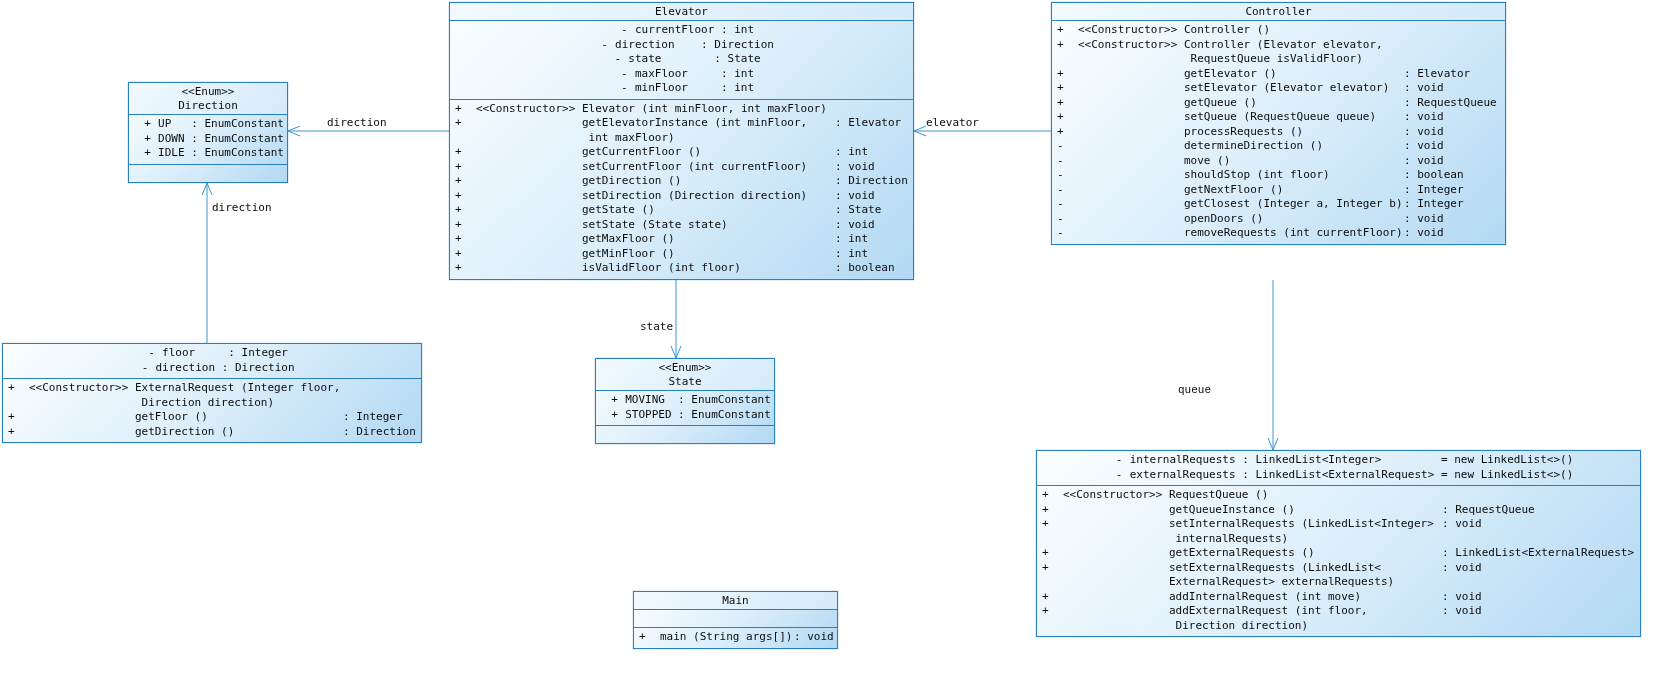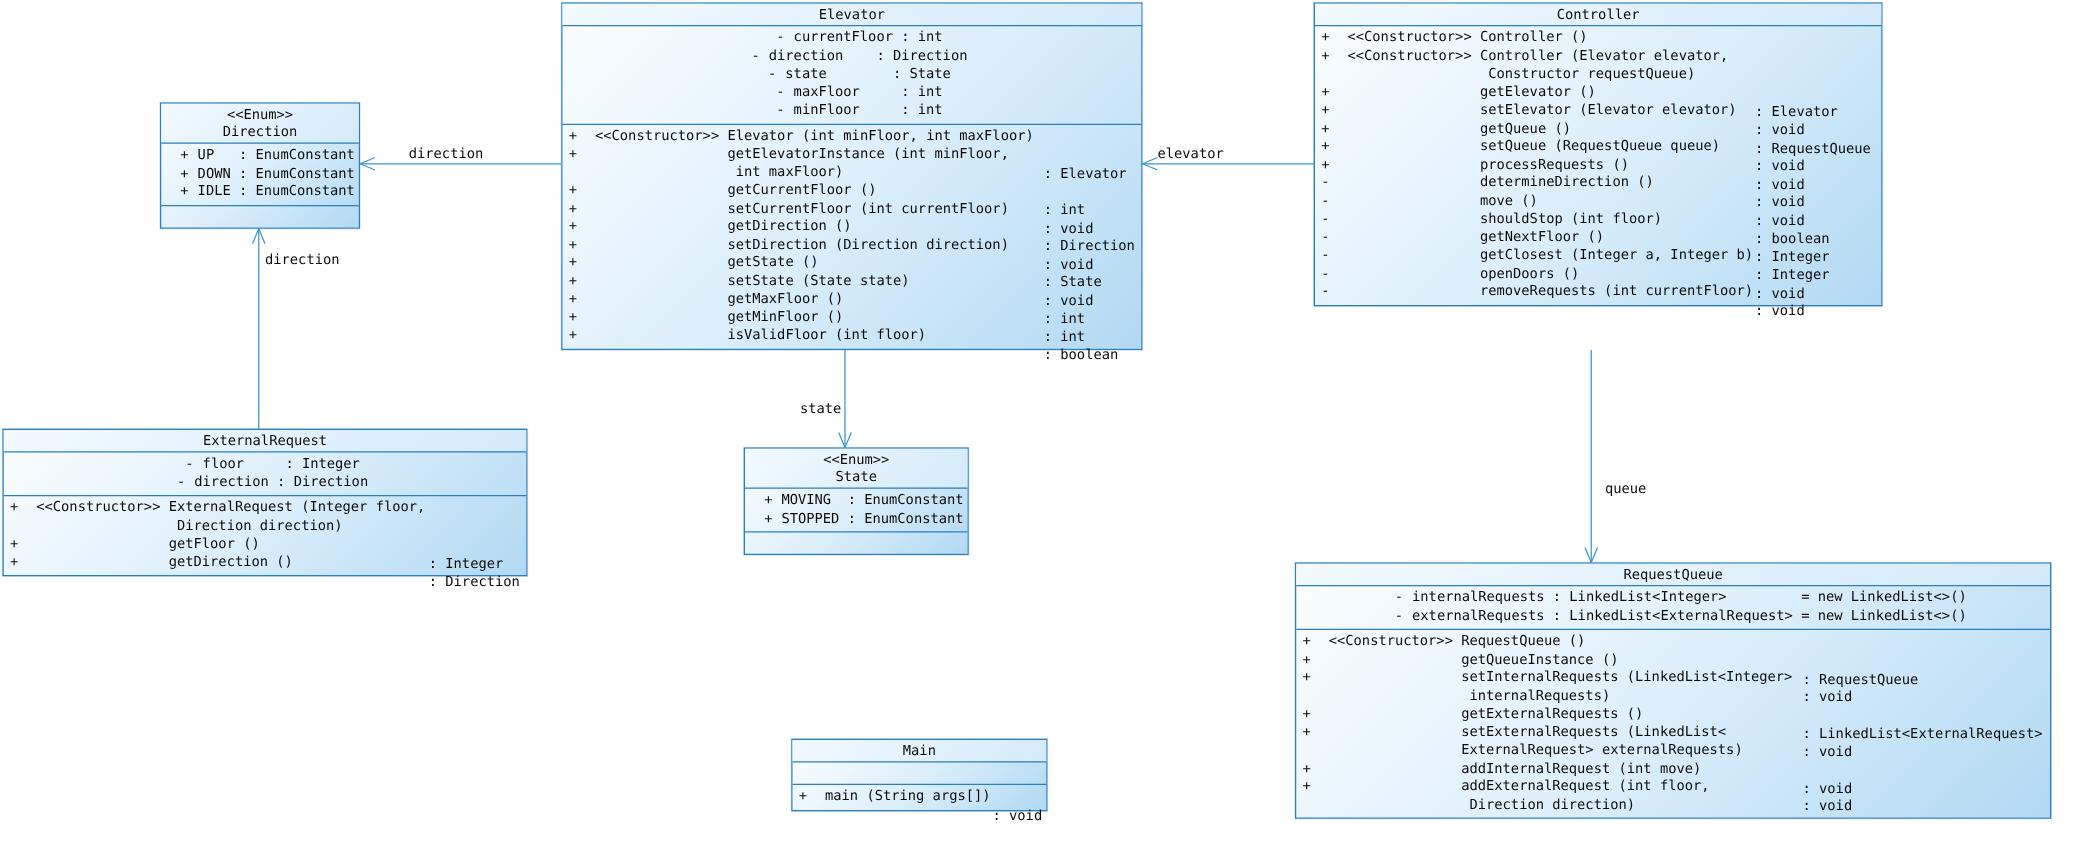--- a/index.html
+++ b/index.html
@@ -17,21 +17,21 @@
   .uml-title{
     text-align:center;padding:2px 4px 1px;line-height:14px;
     border-bottom:1px solid #2a7fc1;
     background:linear-gradient(135deg,#f2faff 0%,#d4eafa 100%);
     white-space:pre;
   }
   .uml-sec{padding:2px 0 3px;min-height:12px;}
   .uml-sec.attrs{border-bottom:1px solid #2a7fc1;text-align:center;}
   .row{position:relative;white-space:pre;height:14.5px;line-height:14.5px;padding-left:5px;}
   .vis{display:inline-block;width:21px;}
-  .rtype{position:absolute;top:16px;text-align:right;}
+  .rtype{position:absolute;top:0;text-align:right;}
   .edge-label{position:absolute;height:13px;line-height:13px;white-space:pre;color:#0b0b0b;}
   #edges-svg{position:absolute;left:0;top:0;pointer-events:none;}
 </style>
 </head>
 <body>
 
 <div id="canvas">
   <svg id="edges-svg" width="1666" height="676" viewBox="0 0 1666 676">
       <g>
         <line x1="449" y1="131" x2="288" y2="131" stroke="#3a96d2" stroke-width="1"></line>
@@ -90,37 +90,36 @@
         <div class="row"><span class="vis">+</span><span>                getMaxFloor ()</span><span class="rtype" style="left: 385px;">: int</span></div>
         <div class="row"><span class="vis">+</span><span>                getMinFloor ()</span><span class="rtype" style="left: 385px;">: int</span></div>
         <div class="row"><span class="vis">+</span><span>                isValidFloor (int floor)</span><span class="rtype" style="left: 385px;">: boolean</span></div>
       </div>
     </div>
     <div class="uml-class" style="left: 1051px; top: 2px; width: 455px;">
       <div class="uml-title"><div>Controller</div></div>
       <div class="uml-sec methods">
         <div class="row"><span class="vis">+</span><span>&lt;&lt;Constructor&gt;&gt; Controller ()</span></div>
         <div class="row"><span class="vis">+</span><span>&lt;&lt;Constructor&gt;&gt; Controller (Elevator elevator,</span></div>
-        <div class="row"><span class="vis"> </span><span>                 Constructor requestQueue)</span></div>
+        <div class="row"><span class="vis"> </span><span>                 RequestQueue isValidFloor)</span></div>
         <div class="row"><span class="vis">+</span><span>                getElevator ()</span><span class="rtype" style="left: 352px;">: Elevator</span></div>
         <div class="row"><span class="vis">+</span><span>                setElevator (Elevator elevator)</span><span class="rtype" style="left: 352px;">: void</span></div>
         <div class="row"><span class="vis">+</span><span>                getQueue ()</span><span class="rtype" style="left: 352px;">: RequestQueue</span></div>
         <div class="row"><span class="vis">+</span><span>                setQueue (RequestQueue queue)</span><span class="rtype" style="left: 352px;">: void</span></div>
         <div class="row"><span class="vis">+</span><span>                processRequests ()</span><span class="rtype" style="left: 352px;">: void</span></div>
         <div class="row"><span class="vis">-</span><span>                determineDirection ()</span><span class="rtype" style="left: 352px;">: void</span></div>
         <div class="row"><span class="vis">-</span><span>                move ()</span><span class="rtype" style="left: 352px;">: void</span></div>
         <div class="row"><span class="vis">-</span><span>                shouldStop (int floor)</span><span class="rtype" style="left: 352px;">: boolean</span></div>
         <div class="row"><span class="vis">-</span><span>                getNextFloor ()</span><span class="rtype" style="left: 352px;">: Integer</span></div>
         <div class="row"><span class="vis">-</span><span>                getClosest (Integer a, Integer b)</span><span class="rtype" style="left: 352px;">: Integer</span></div>
         <div class="row"><span class="vis">-</span><span>                openDoors ()</span><span class="rtype" style="left: 352px;">: void</span></div>
         <div class="row"><span class="vis">-</span><span>                removeRequests (int currentFloor)</span><span class="rtype" style="left: 352px;">: void</span></div>
       </div>
     </div>
     <div class="uml-class" style="left: 2px; top: 343px; width: 420px;">
-      <div class="uml-title"><div>ExternalRequest</div></div>
       <div class="uml-sec attrs">
         <div class="row"><span class="vis">-</span><span>floor     : Integer</span></div>
         <div class="row"><span class="vis">-</span><span>direction : Direction</span></div>
       </div>
       <div class="uml-sec methods">
         <div class="row"><span class="vis">+</span><span>&lt;&lt;Constructor&gt;&gt; ExternalRequest (Integer floor,</span></div>
         <div class="row"><span class="vis"> </span><span>                 Direction direction)</span></div>
         <div class="row"><span class="vis">+</span><span>                getFloor ()</span><span class="rtype" style="left: 340px;">: Integer</span></div>
         <div class="row"><span class="vis">+</span><span>                getDirection ()</span><span class="rtype" style="left: 340px;">: Direction</span></div>
       </div>
@@ -134,21 +133,20 @@
       <div class="uml-sec methods"></div>
     </div>
     <div class="uml-class" style="left: 633px; top: 591px; width: 205px;">
       <div class="uml-title"><div>Main</div></div>
       <div class="uml-sec attrs"></div>
       <div class="uml-sec methods">
         <div class="row"><span class="vis">+</span><span>main (String args[])</span><span class="rtype" style="left: 160px;">: void</span></div>
       </div>
     </div>
     <div class="uml-class" style="left: 1036px; top: 450px; width: 605px;">
-      <div class="uml-title"><div>RequestQueue</div></div>
       <div class="uml-sec attrs">
         <div class="row"><span class="vis">-</span><span>internalRequests : LinkedList&lt;Integer&gt;         = new LinkedList&lt;&gt;()</span></div>
         <div class="row"><span class="vis">-</span><span>externalRequests : LinkedList&lt;ExternalRequest&gt; = new LinkedList&lt;&gt;()</span></div>
       </div>
       <div class="uml-sec methods">
         <div class="row"><span class="vis">+</span><span>&lt;&lt;Constructor&gt;&gt; RequestQueue ()</span></div>
         <div class="row"><span class="vis">+</span><span>                getQueueInstance ()</span><span class="rtype" style="left: 405px;">: RequestQueue</span></div>
         <div class="row"><span class="vis">+</span><span>                setInternalRequests (LinkedList&lt;Integer&gt;</span><span class="rtype" style="left: 405px;">: void</span></div>
         <div class="row"><span class="vis"> </span><span>                 internalRequests)</span></div>
         <div class="row"><span class="vis">+</span><span>                getExternalRequests ()</span><span class="rtype" style="left: 405px;">: LinkedList&lt;ExternalRequest&gt;</span></div>
@@ -156,14 +154,14 @@
         <div class="row"><span class="vis"> </span><span>                ExternalRequest&gt; externalRequests)</span></div>
         <div class="row"><span class="vis">+</span><span>                addInternalRequest (int move)</span><span class="rtype" style="left: 405px;">: void</span></div>
         <div class="row"><span class="vis">+</span><span>                addExternalRequest (int floor,</span><span class="rtype" style="left: 405px;">: void</span></div>
         <div class="row"><span class="vis"> </span><span>                 Direction direction)</span></div>
       </div>
     </div>
     <div class="edge-label" style="left: 327px; top: 116px;">direction</div>
     <div class="edge-label" style="left: 212px; top: 201px;">direction</div>
     <div class="edge-label" style="left: 926px; top: 116px;">elevator</div>
     <div class="edge-label" style="left: 640px; top: 320px;">state</div>
-    <div class="edge-label" style="left: 1284px; top: 384px;">queue</div>
+    <div class="edge-label" style="left: 1178px; top: 384px; font-family: Liberation Mono, monospace;">queue</div>
   </div>
 
 </body></html>

